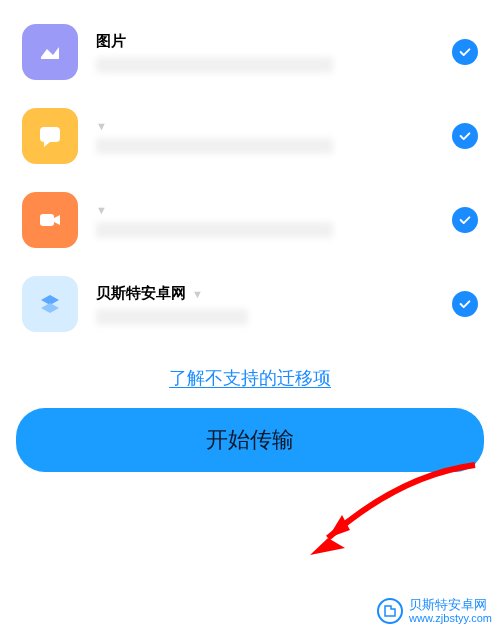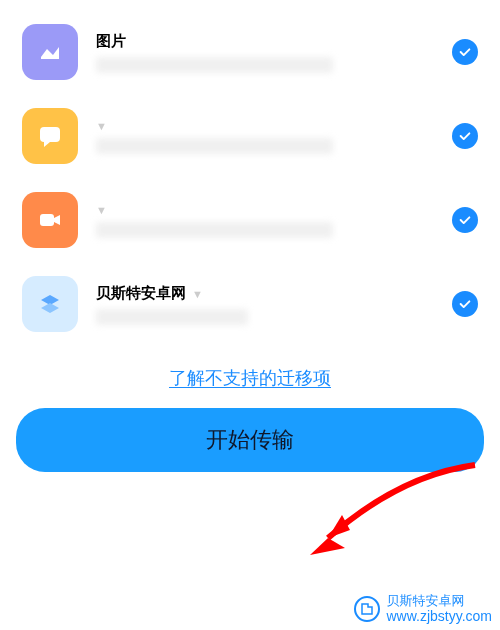--- a/index.html
+++ b/index.html
@@ -134,21 +134,21 @@
       display: flex;
       flex-direction: column;
       line-height: 1.1;
     }
     .wm-title {
       font-size: 13px;
       color: #1a8cff;
       font-weight: 500;
     }
     .wm-url {
-      font-size: 14px;
+      font-size: 11px;
       color: #1a8cff;
     }
   </style>
 </head>
 <body>
 
 <div class="list">
 
   <div class="list-item">
     <div class="icon-box icon-purple">

